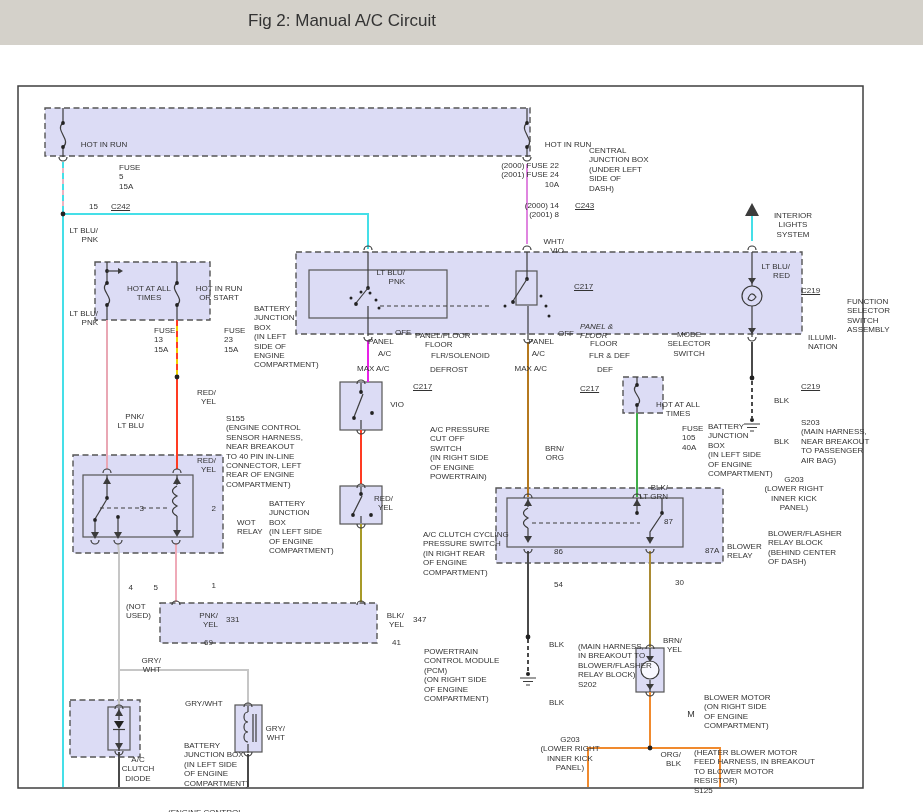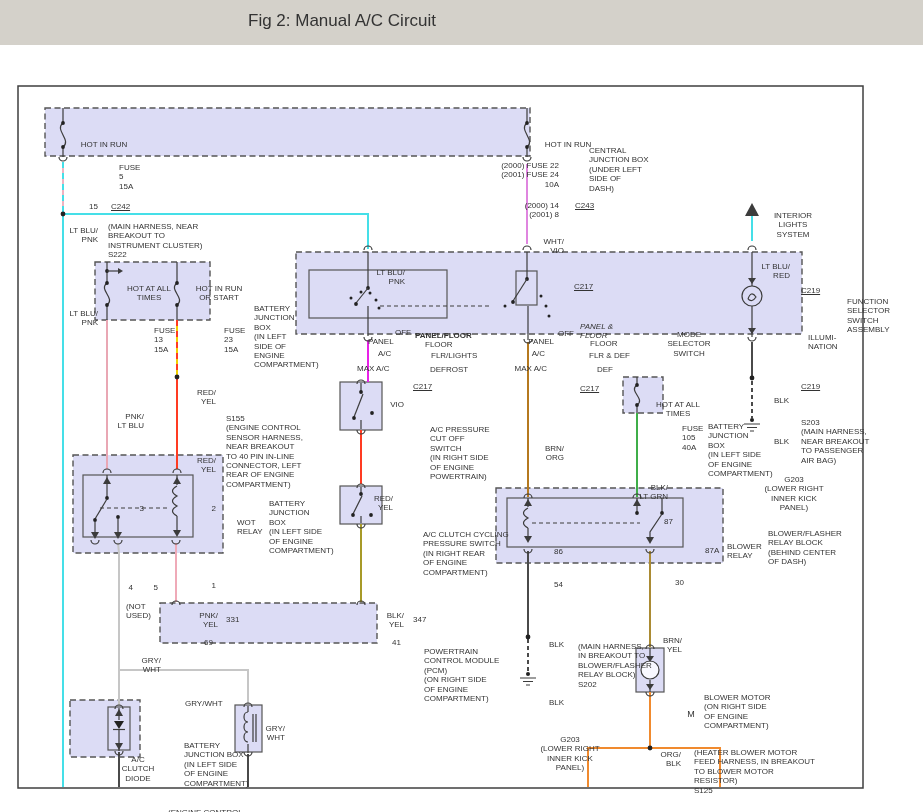--- a/index.html
+++ b/index.html
@@ -257,24 +257,20 @@
     </svg>
     <div id="labels">
         <div class="lbl c" style="left: 63px; top: 95px;">HOT IN RUN</div>
         <div class="lbl" style="left: 78px; top: 118px;">FUSE
 5
 15A</div>
         <div class="lbl r" style="left: 57px; top: 157px;">15</div>
         <div class="lbl u" style="left: 70px; top: 157px;">C242</div>
         <div class="lbl r" style="left: 57px; top: 181px;">LT BLU/
 PNK</div>
-        <div class="lbl" style="left: 67px; top: 177px;">(MAIN HARNESS, NEAR
-BREAKOUT TO
-INSTRUMENT CLUSTER)
-S222</div>
         <div class="lbl c" style="left: 527px; top: 95px;">HOT IN RUN</div>
         <div class="lbl r" style="left: 518px; top: 116px;">(2000) FUSE 22
 (2001) FUSE 24
 10A</div>
         <div class="lbl" style="left: 548px; top: 101px;">CENTRAL
 JUNCTION BOX
 (UNDER LEFT
 SIDE OF
 DASH)</div>
         <div class="lbl r" style="left: 518px; top: 156px; text-align: right;">(2000)  14
@@ -290,24 +286,24 @@
 RED</div>
         <div class="lbl u" style="left: 760px; top: 241px;">C219</div>
         <div class="lbl r" style="left: 364px; top: 223px;">LT BLU/
 PNK</div>
         <div class="lbl" style="left: 806px; top: 252px;">FUNCTION
 SELECTOR
 SWITCH
 ASSEMBLY</div>
         <div class="lbl" style="left: 327px; top: 292px;">PANEL</div>
         <div class="lbl" style="left: 354px; top: 283px;">OFF</div>
-        <div class="lbl" style="left: 374px; top: 286px; font-weight: bold;">PANEL/FLOOR</div>
+        <div class="lbl" style="left: 374px; top: 286px;">PANEL/FLOOR</div>
         <div class="lbl" style="left: 384px; top: 295px;">FLOOR</div>
         <div class="lbl" style="left: 337px; top: 304px;">A/C</div>
-        <div class="lbl" style="left: 390px; top: 306px;">FLR/LIGHTS</div>
+        <div class="lbl" style="left: 390px; top: 306px;">FLR/SOLENOID</div>
         <div class="lbl" style="left: 316px; top: 319px;">MAX A/C</div>
         <div class="lbl" style="left: 389px; top: 320px;">DEFROST</div>
         <div class="lbl r" style="left: 513px; top: 292px;">PANEL</div>
         <div class="lbl" style="left: 517px; top: 284px;">OFF</div>
         <div class="lbl" style="left: 539px; top: 277px; font-style: italic;">PANEL &amp;
 FLOOR</div>
         <div class="lbl" style="left: 549px; top: 294px;">FLOOR</div>
         <div class="lbl r" style="left: 504px; top: 304px;">A/C</div>
         <div class="lbl" style="left: 548px; top: 306px;">FLR &amp; DEF</div>
         <div class="lbl r" style="left: 506px; top: 319px;">MAX A/C</div>

